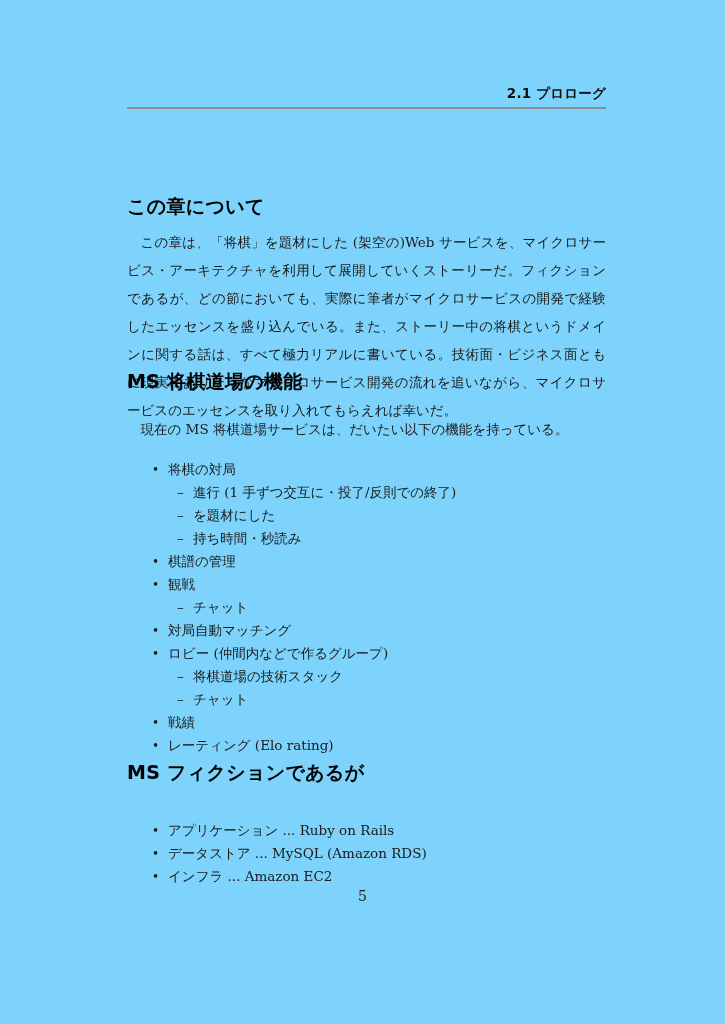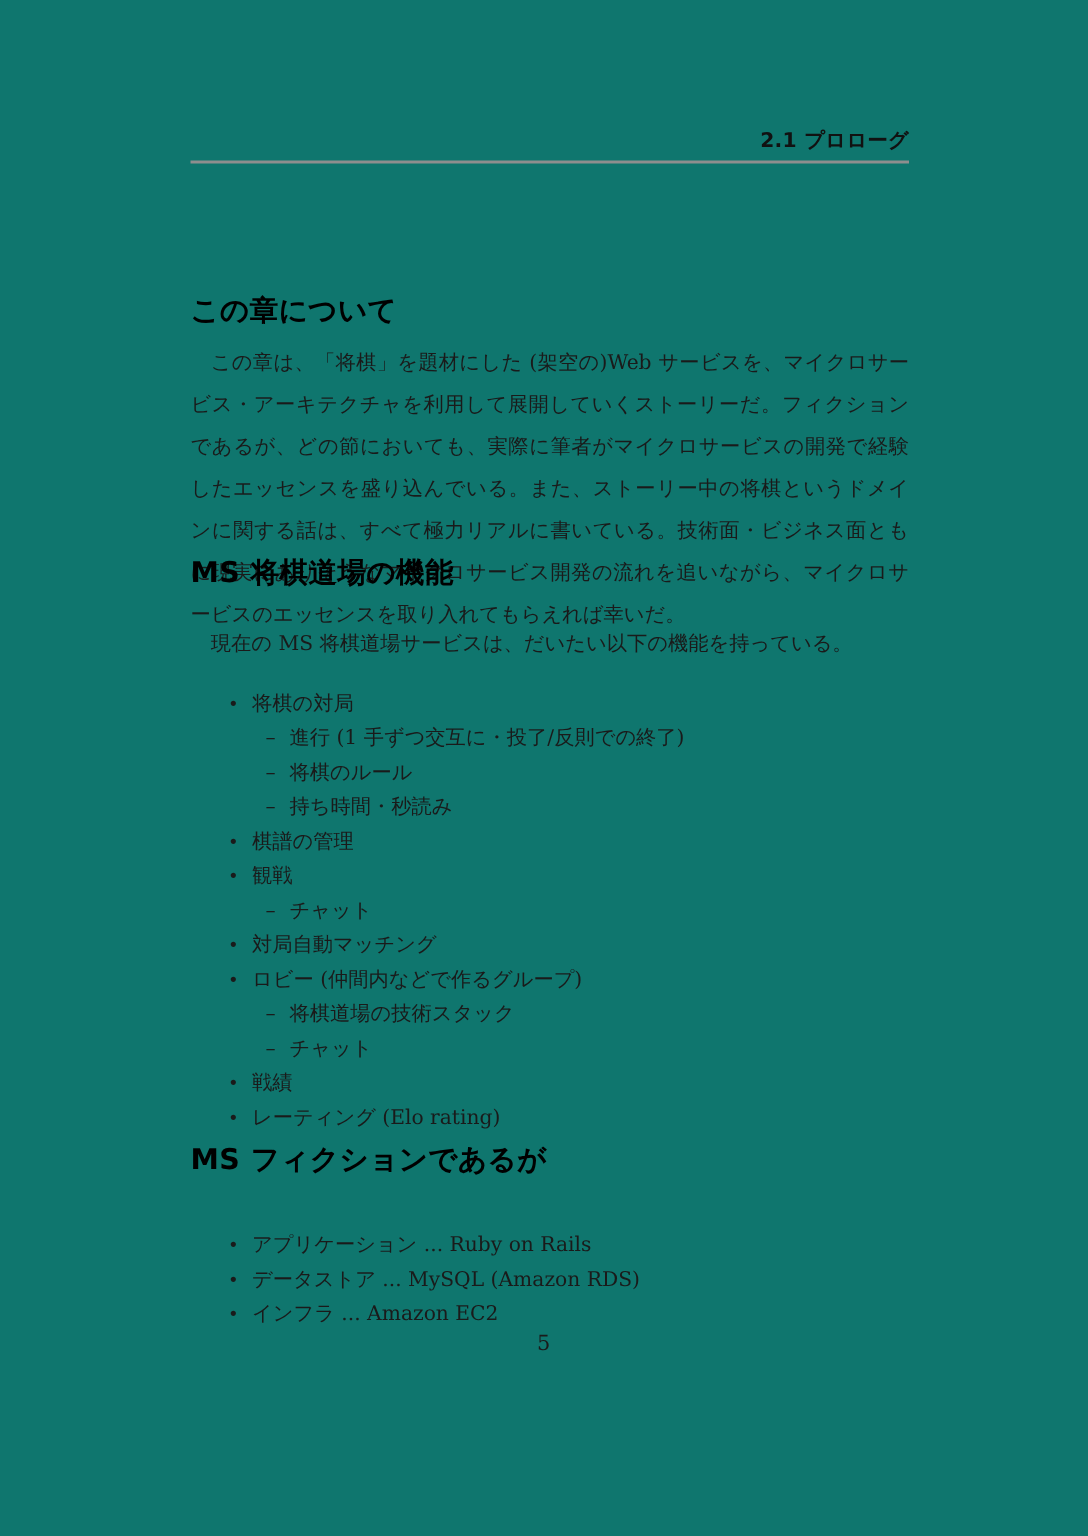--- a/index.html
+++ b/index.html
@@ -4,21 +4,21 @@
 <style>
   html, body {
     margin: 0;
     padding: 0;
     background: #ffffff;
   }
   .page {
     position: relative;
     width: 725px;
     height: 1024px;
-    background: #0f766e;
+    background: #7dd3fc;
     color: #111111;
     font-family: "DejaVu Serif", "Liberation Serif", serif;
     overflow: hidden;
   }
   .col {
     position: absolute;
     left: 127px;
     width: 479px;
   }
   .running-head {
@@ -111,21 +111,21 @@
     <li class="lvl1">
       <span class="marker">•</span>
       <span class="item-text">将棋の対局</span>
     </li>
     <li class="lvl2">
       <span class="marker">–</span>
       <span class="item-text">進行 (1 手ずつ交互に・投了/反則での終了)</span>
     </li>
     <li class="lvl2">
       <span class="marker">–</span>
-      <span class="item-text">将棋のルール</span>
+      <span class="item-text">を題材にした</span>
     </li>
     <li class="lvl2">
       <span class="marker">–</span>
       <span class="item-text">持ち時間・秒読み</span>
     </li>
     <li class="lvl1">
       <span class="marker">•</span>
       <span class="item-text">棋譜の管理</span>
     </li>
     <li class="lvl1">

